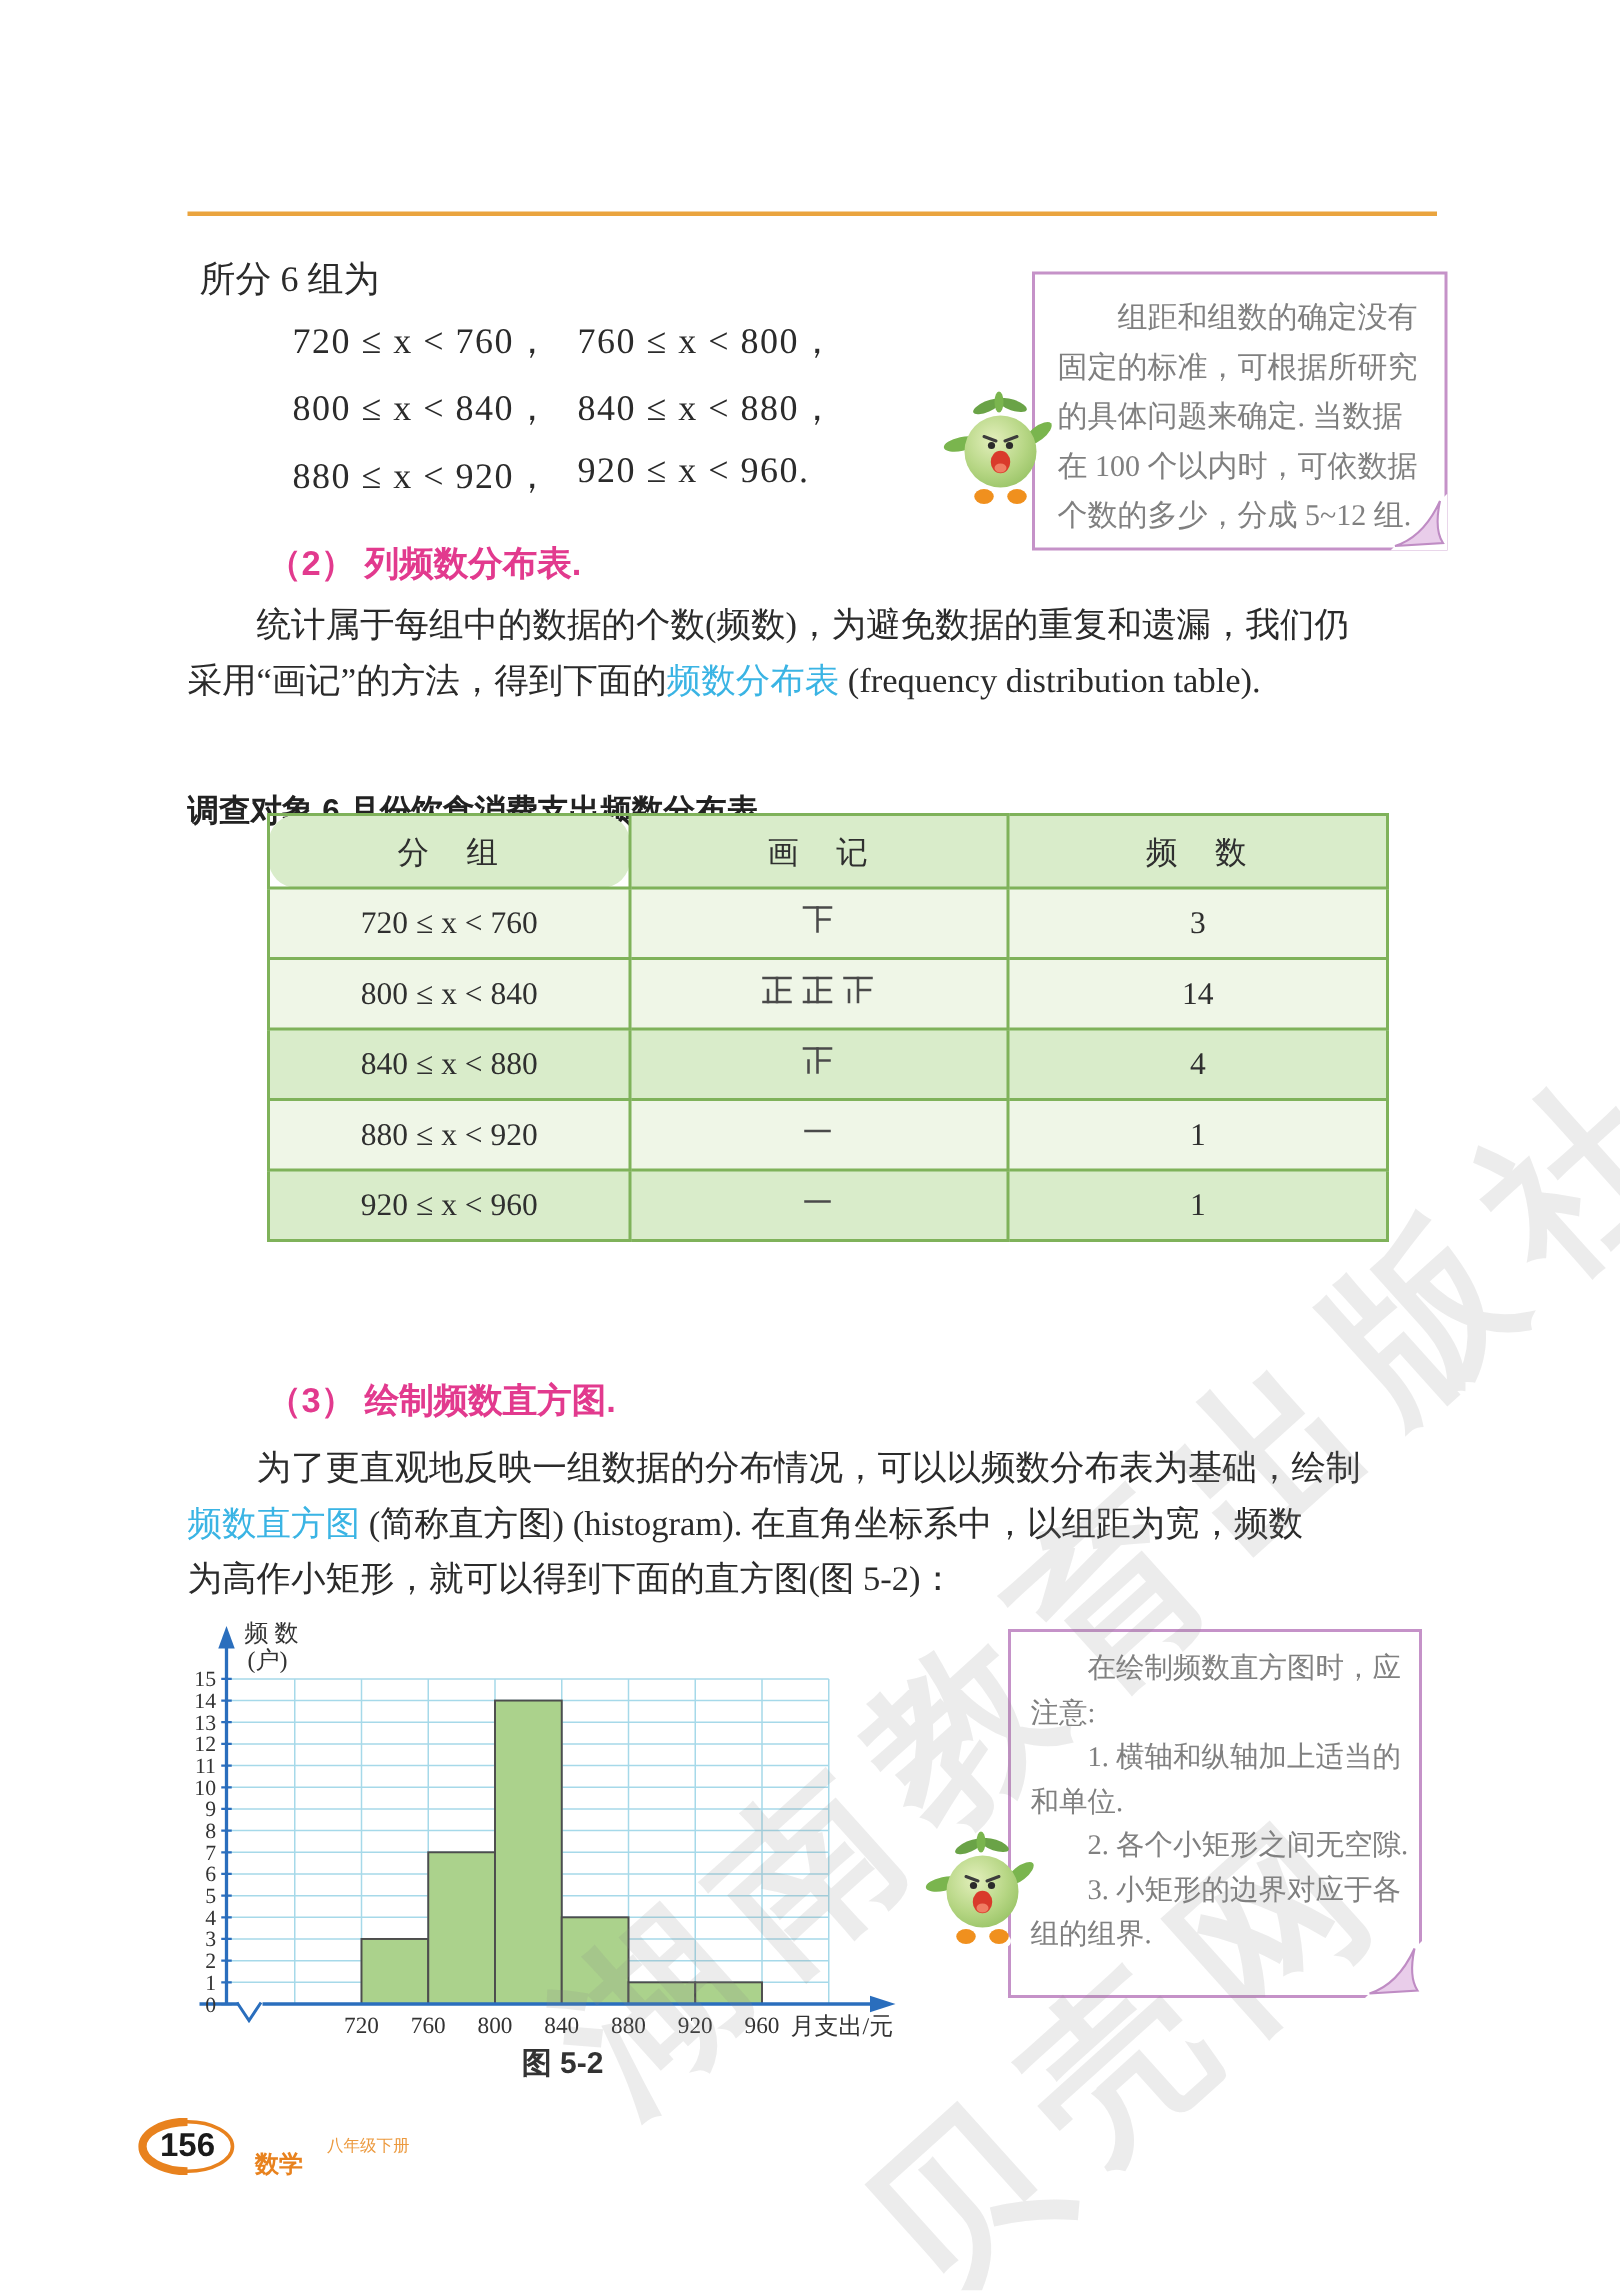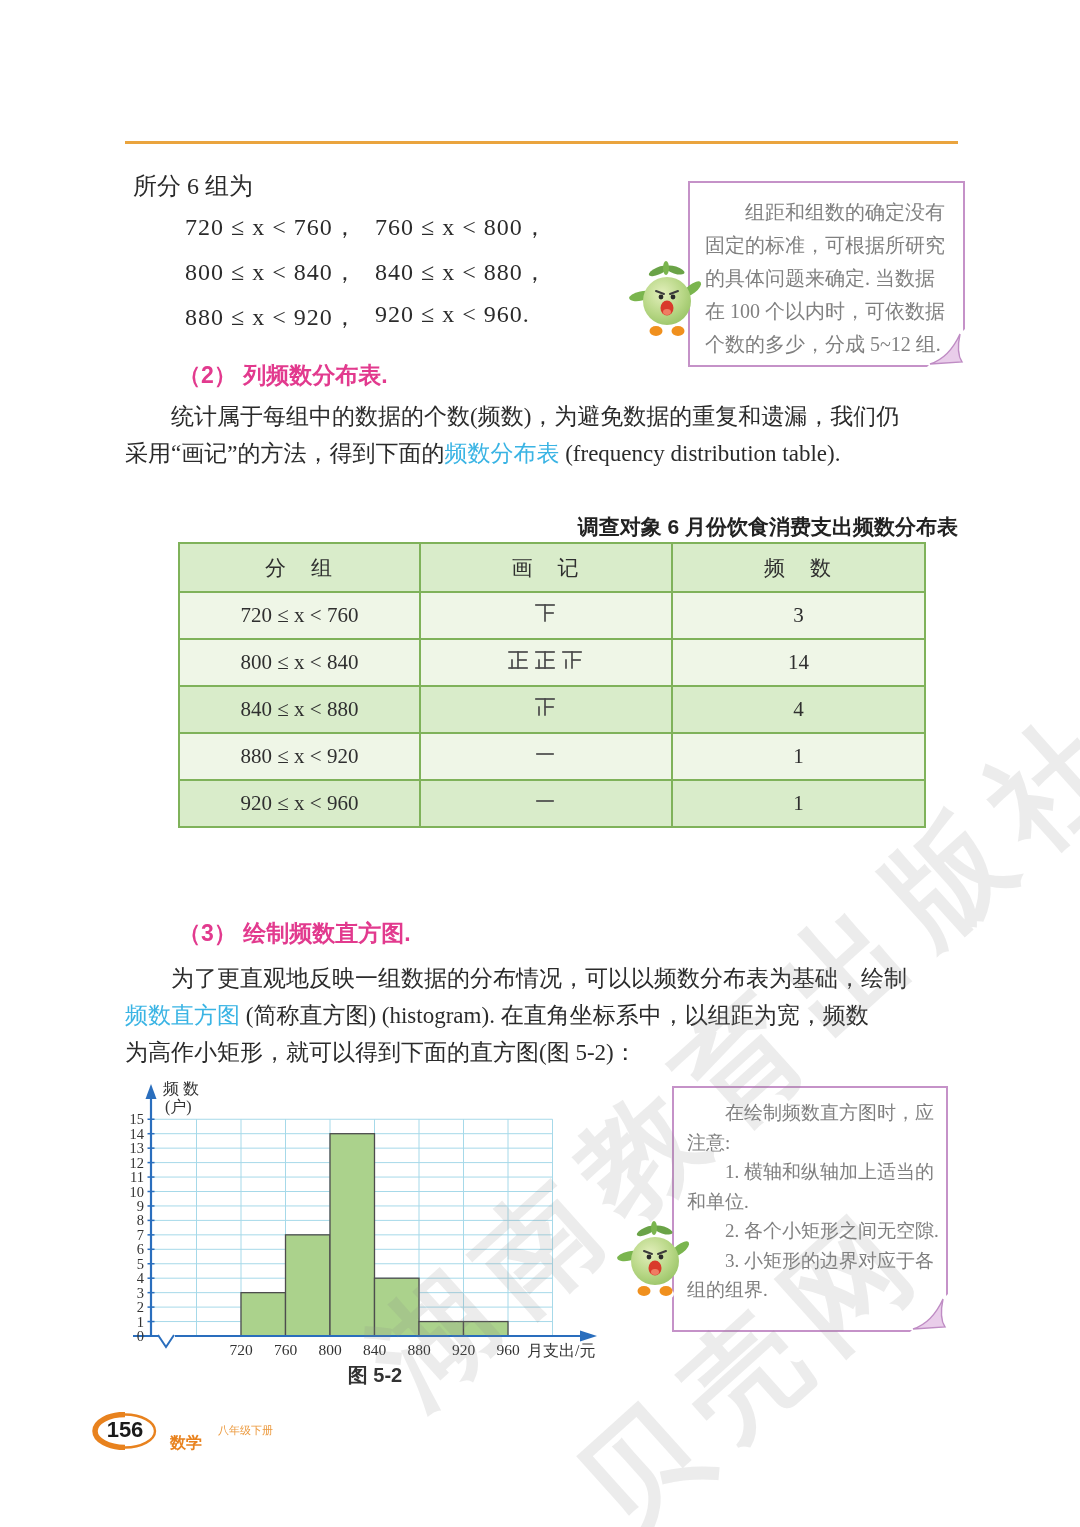--- a/index.html
+++ b/index.html
@@ -2,45 +2,45 @@
 <html><head>
 <meta charset="utf-8">
 <style>
   html,body{margin:0;padding:0;background:#ffffff;}
   .page{position:relative;width:1080px;height:1527px;background:#fff;overflow:hidden;
         font-family:"Liberation Serif","DejaVu Serif",serif;color:#2b2b2b;}
   .rule{position:absolute;left:125px;top:141px;width:833px;height:3px;background:#eaa43e;}
   .intro{position:absolute;left:133px;top:170px;font-size:24px;}
   .groups{position:absolute;left:185px;top:211px;display:grid;grid-template-columns:190px auto;
           grid-row-gap:13px;font-size:24px;}
-  .groups span{letter-spacing:1px;}
+  .groups span{letter-spacing:1px;margin-left:10px;}
   
   .note{position:absolute;background:#fff;border:2px solid #c592c8;z-index:2;}
   .note1{left:688px;top:181px;width:277px;height:186px;padding:13px 15px 0 15px;box-sizing:border-box;}
   .note2{left:672px;top:1086px;width:276px;height:246px;padding:10px 13px 0 13px;box-sizing:border-box;}
   .nline{font-size:20px;line-height:33px;color:#808080;white-space:nowrap;}
   .note2 .nline{font-size:19px;line-height:29.5px;}
   .ind{text-indent:2em;}
   .fold{position:absolute;right:-2px;bottom:-2px;}
   
   .h2{position:absolute;left:178px;font-family:"Liberation Sans","DejaVu Sans",sans-serif;
       font-weight:bold;font-size:23px;color:#e23a8e;}
   .h2a{top:360px;} .h2b{top:918px;}
   .para{position:absolute;left:125px;width:840px;font-size:23px;}
   .p2{top:398px;} .p3{top:960px;}
   .pline{line-height:37px;height:37px;white-space:nowrap;}
   .blue{color:#3ab4e4;}
   
-  .tbl-title{position:absolute;left:125px;top:513px;width:833px;text-align:right;
+  .tbl-title{position:absolute;left:125px;top:526px;width:833px;text-align:left;
       font-family:"Liberation Sans","DejaVu Sans",sans-serif;font-weight:bold;font-size:21px;color:#222;}
   table.ftable{position:absolute;left:178px;top:542px;border-collapse:collapse;z-index:1;}
   .ftable th,.ftable td{border:2px solid #7fb25a;text-align:center;font-weight:normal;}
   .ftable th{height:45px;background:#d9ecca;font-size:21px;letter-spacing:2px;color:#2f2f2f;}
   .ftable td{height:43px;font-size:21px;color:#2f2f2f;}
-  .ftable .c1{width:237px;} .ftable .c2{width:248px;margin-left:36px;} .ftable .c3{width:249px;}
+  .ftable .c1{width:237px;border-radius:19px;} .ftable .c2{width:248px;margin-left:36px;} .ftable .c3{width:249px;}
   .ftable tr.rl td{background:#eff6e7;} .ftable tr.rd td{background:#d9ecca;}
   .tally{display:inline-block;vertical-align:middle;}
   
   .chart{position:absolute;left:125px;top:1078px;z-index:1;}
   .caption{position:absolute;left:125px;top:1362px;width:500px;text-align:center;
       font-family:"Liberation Sans","DejaVu Sans",sans-serif;font-weight:bold;font-size:20px;color:#333;}
   
   .mascot{position:absolute;z-index:3;}
   .m1{left:628px;top:260px;} .m2{left:616px;top:1220px;}
   

